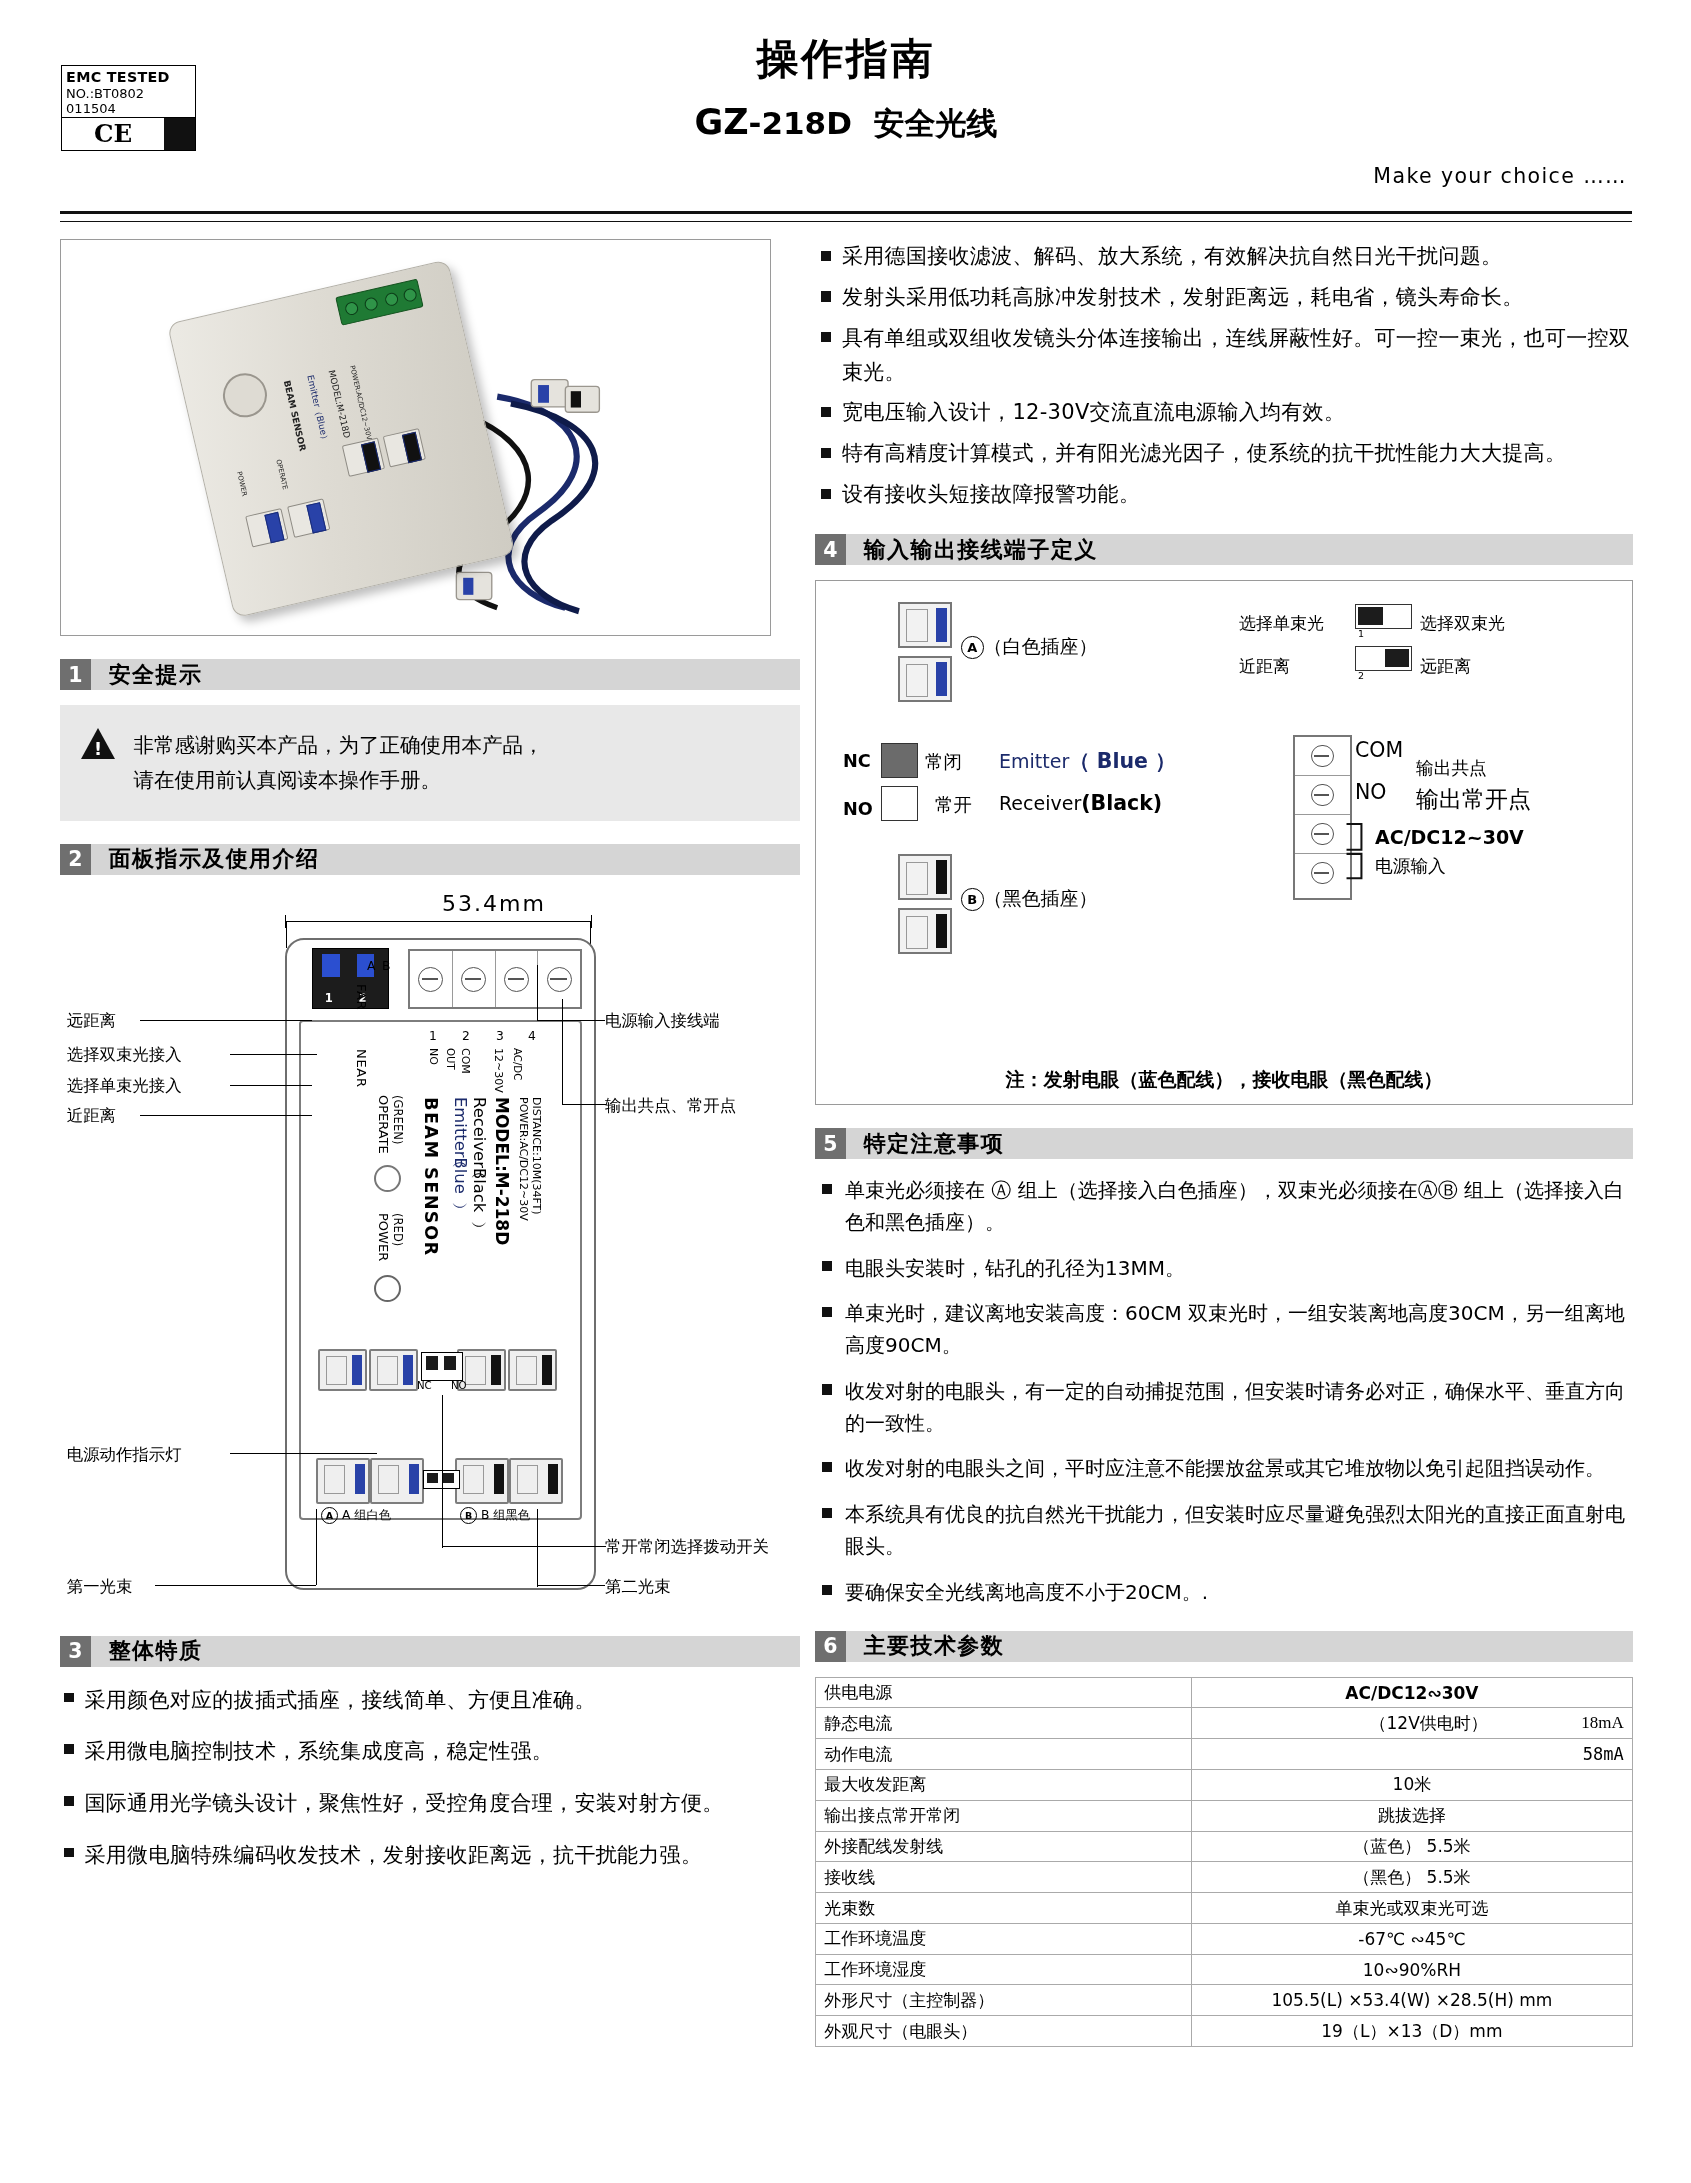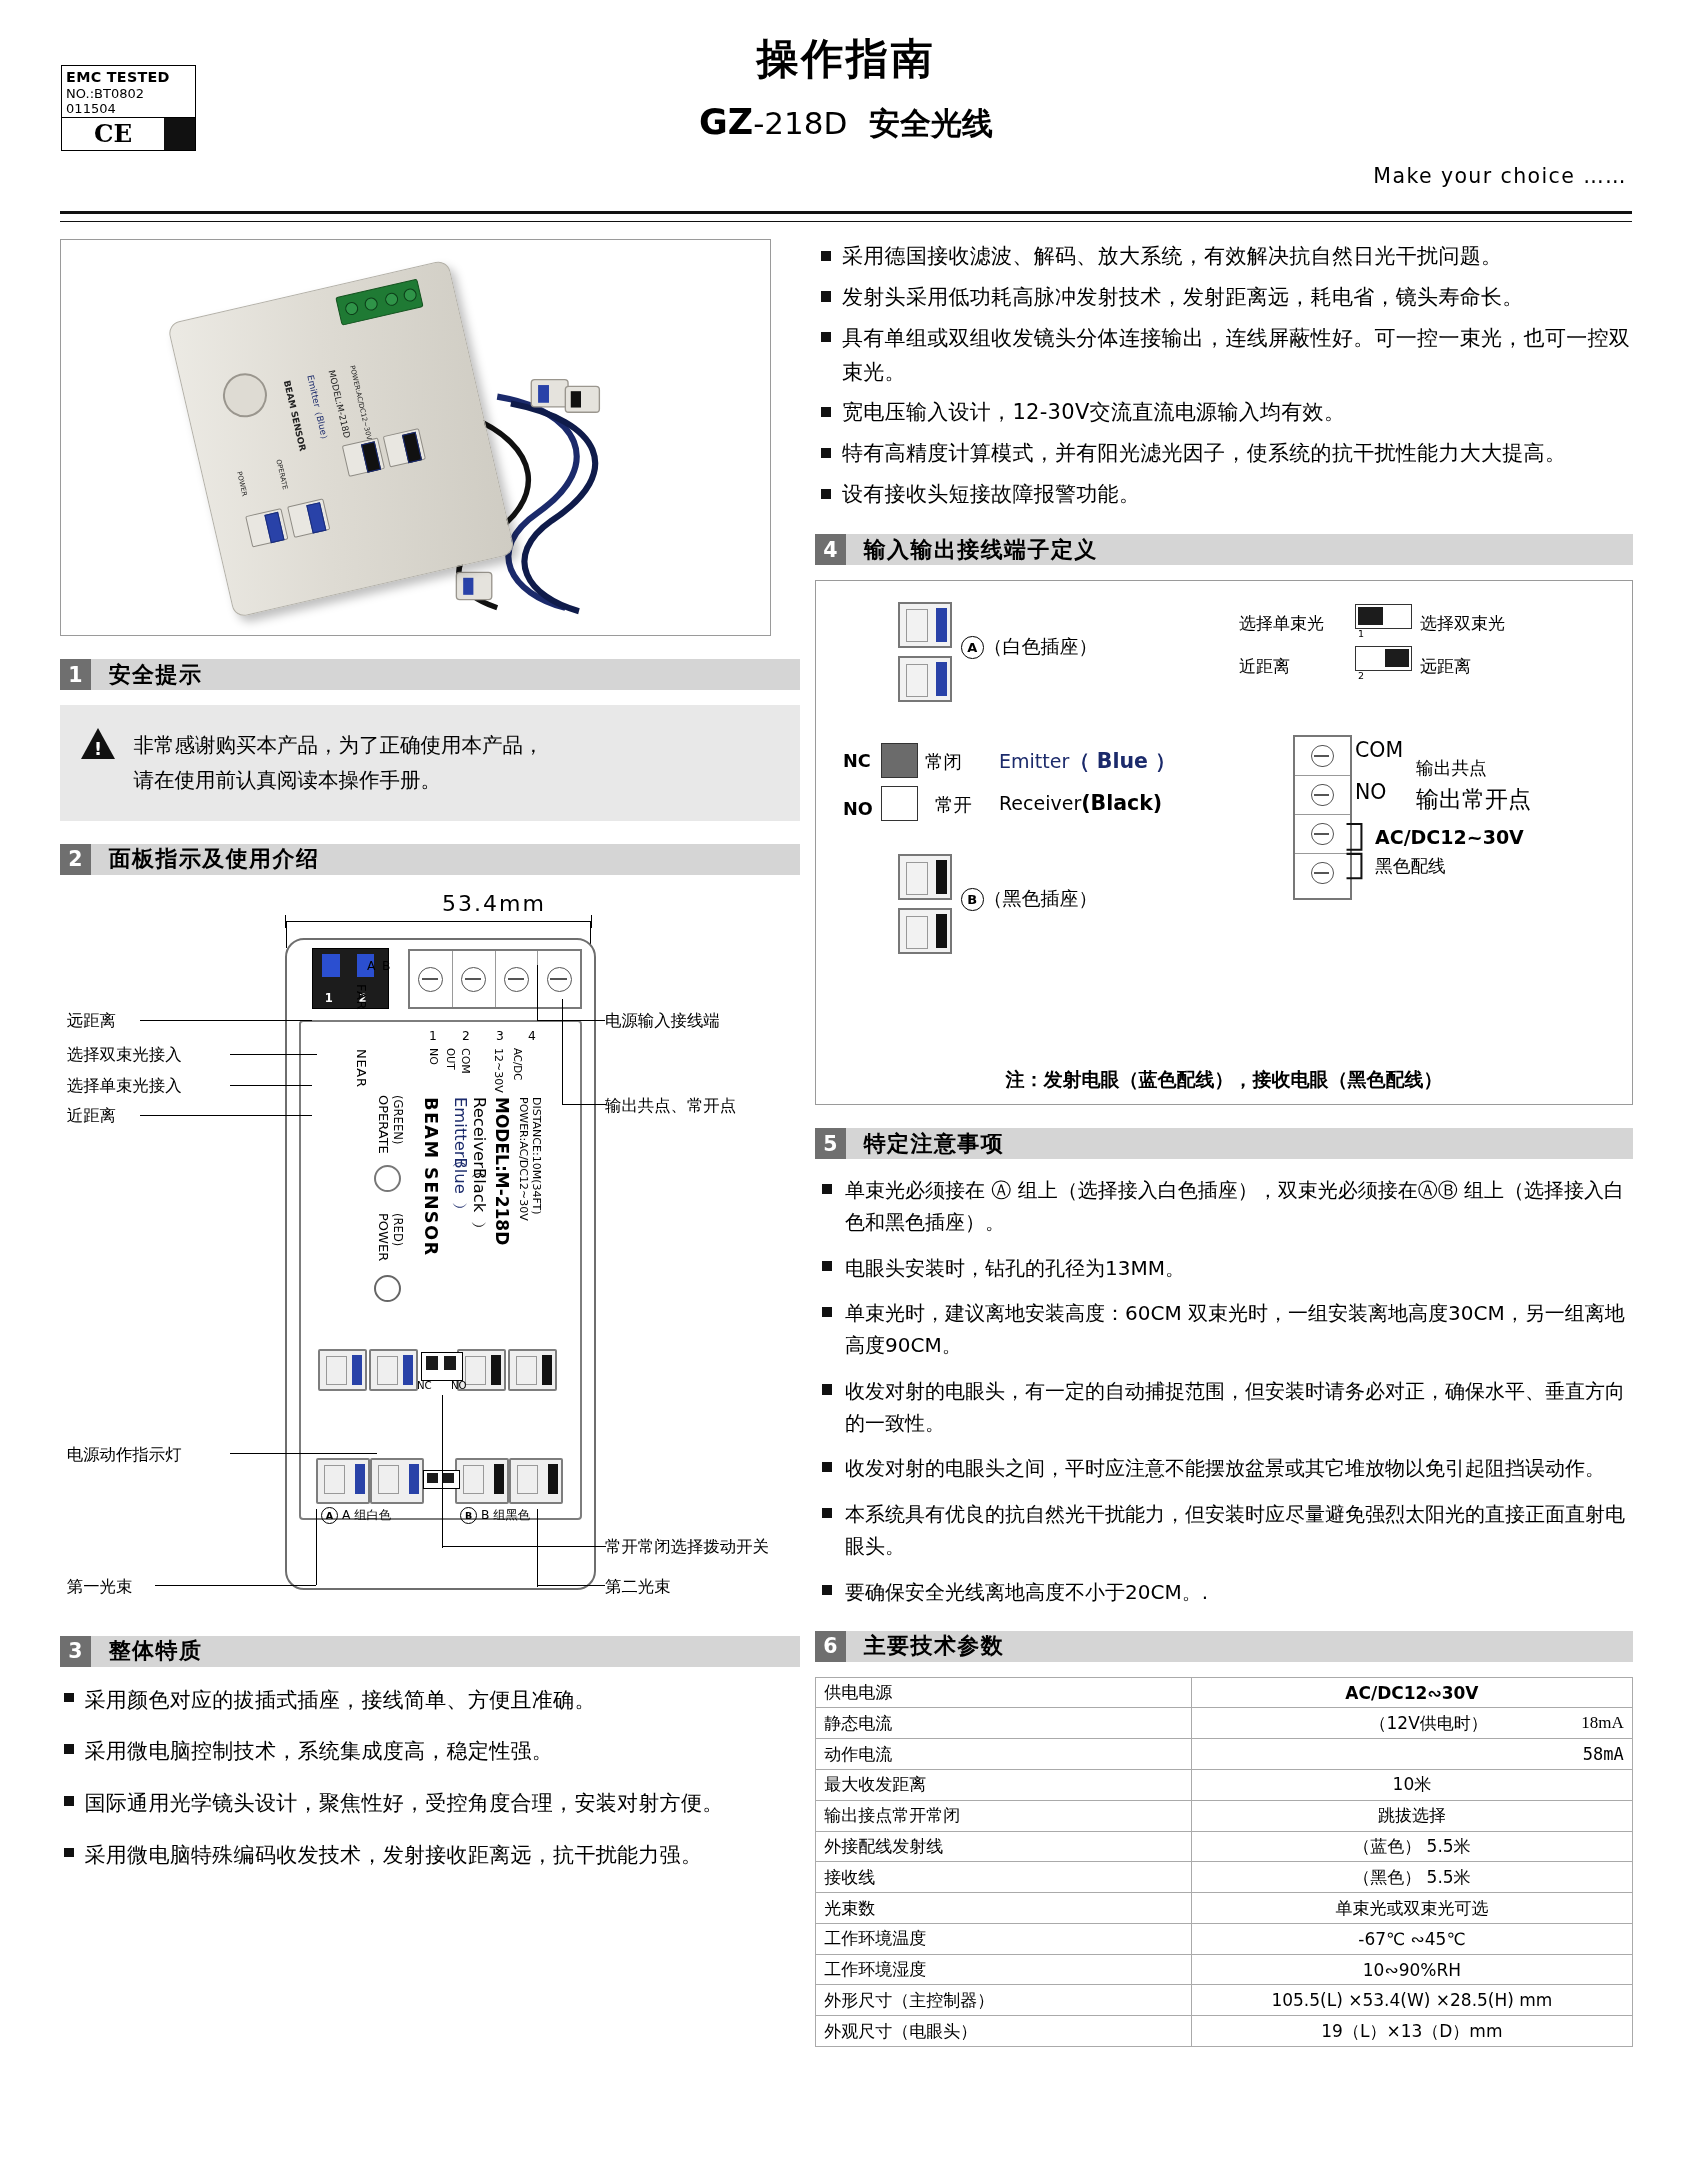--- a/index.html
+++ b/index.html
@@ -11,21 +11,21 @@
   .emc .l1{font-size:14.3px;font-weight:bold;padding:2.7px 4.1px 0 4.1px;letter-spacing:0.3px;}
   .emc .l2{font-size:13px;padding:1.4px 4.1px 0 4.1px;}
   .emc .l3{font-size:13px;padding:0 4.1px 1.4px 4.1px;}
   .emc .ce-row{display:flex;align-items:stretch;border-top:1.4px solid #000;}
   .emc .ce{flex:1;font-size:24.5px;font-weight:bold;font-family:"DejaVu Serif","Liberation Serif",serif;text-align:center;padding:0.7px 0 2px 0;}
   .emc .blk{width:31px;background:#111;}
 
   .title-main{position:absolute;left:0;right:0;top:31px;text-align:center;font-size:42px;font-weight:bold;letter-spacing:2.7px;}
   .title-sub{position:absolute;left:0;right:0;top:102px;text-align:center;font-size:31px;font-weight:bold;}
   .title-sub .gz{font-size:35px;}
-  .title-sub .model{font-weight:normal;}
+  .title-sub .model{font-weight:bold;}
   .slogan{position:absolute;right:65px;top:164px;font-size:20.5px;letter-spacing:1.4px;}
 
   .rule{position:absolute;left:60px;right:60px;top:211px;height:4.8px;border-top:3.4px solid #111;border-bottom:1.4px solid #111;padding-top:2px;}
 
   
   .col-left{position:absolute;left:60px;top:239px;width:740px;}
   .col-right{position:absolute;left:815px;top:239px;width:818px;}
 
   
   .photo-box{position:relative;width:709px;height:395px;border:1.4px solid #9a9a9a;background:#fff;overflow:hidden;}
@@ -432,21 +432,21 @@
           </div>
         <div class="row">
             <div class="tscrew"></div>
           </div>
       </div>
       <div style="position:absolute;left:539px;top:157px;font-size:20.5px;">COM</div>
       <div style="position:absolute;left:600px;top:161px;font-size:17.7px;margin-top:14px;">输出共点</div>
       <div style="position:absolute;left:539px;top:199px;font-size:20.5px;">NO</div>
       <div style="position:absolute;left:600px;top:203px;font-size:23px;">输出常开点</div>
       <div style="position:absolute;left:559px;top:245px;font-size:19px;font-weight:bold;">AC/DC12~30V</div>
-      <div style="position:absolute;left:559px;top:273px;font-size:17.7px;">黑色配线</div>
+      <div style="position:absolute;left:559px;top:273px;font-size:17.7px;">电源输入</div>
       <svg style="position:absolute;left:529px;top:239px;" width="41" height="61" viewBox="0 0 60 90">
         <path d="M2,6 L24,6 L24,44 L2,44" stroke="#111" stroke-width="3" fill="none"></path>
         <path d="M2,50 L24,50 L24,86 L2,86" stroke="#111" stroke-width="3" fill="none"></path>
       </svg>
 
       <div class="note4">注：发射电眼（蓝色配线），接收电眼（黑色配线）</div>
     </div>
 
     <div class="sec">
       <div class="num">5</div>

